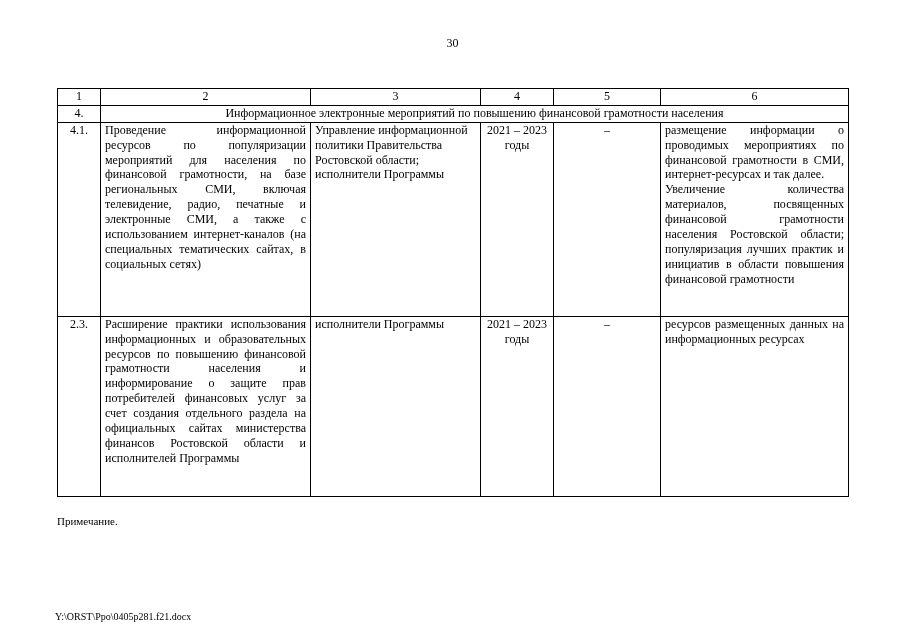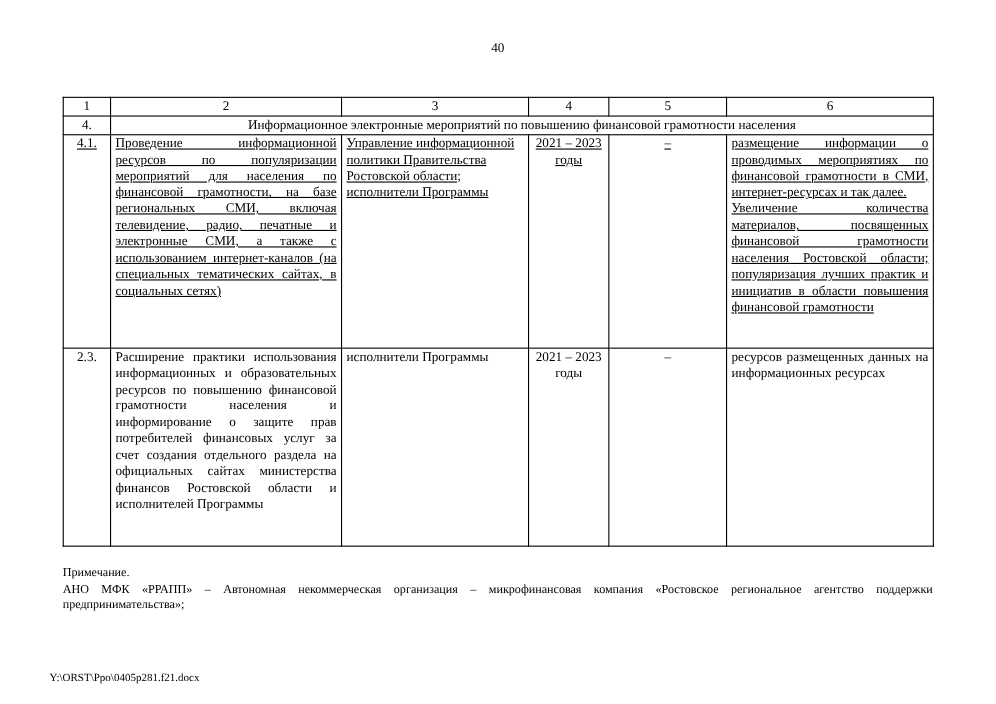--- a/index.html
+++ b/index.html
@@ -31,41 +31,41 @@
     line-height: 1.24;
   }
   .doc-table td {
     border: 1px solid #000000;
     vertical-align: top;
     padding: 0 4px 1px 4px;
   }
   .center  { text-align: center; }
   .justify { text-align: justify; }
   .preline { white-space: pre-line; }
-  tr.row-main   { height: 194px; text-decoration: underline; }
+  tr.row-main   { height: 194px; }
   tr.row-second { height: 180px; }
   .notes {
     position: absolute;
     left: 57px;
     top: 514px;
     width: 791px;
     font-size: 11px;
     line-height: 1.32;
   }
   .footer-path {
     position: absolute;
-    left: 45px;
+    left: 55px;
     top: 611px;
     font-size: 10px;
   }
 </style>
 </head>
 <body>
 
-<div class="page-number">40</div>
+<div class="page-number">30</div>
 
 <table class="doc-table">
   <colgroup>
     <col style="width:43px">
     <col style="width:210px">
     <col style="width:170px">
     <col style="width:73px">
     <col style="width:107px">
     <col style="width:188px">
   </colgroup>
@@ -100,16 +100,15 @@
       <td class="center preline">2021 – 2023
 годы</td>
       <td class="center">–</td>
       <td class="justify preline">ресурсов размещенных данных на информационных ресурсах</td>
     </tr>
   </tbody>
 </table>
 
 <div class="notes">
   <div>Примечание.</div>
-  <div class="justify">АНО МФК «РРАПП» – Автономная некоммерческая организация – микрофинансовая компания «Ростовское региональное агентство поддержки предпринимательства»;</div>
 </div>
 
 <div class="footer-path">Y:\ORST\Ppo\0405p281.f21.docx</div>
 
 </body></html>

